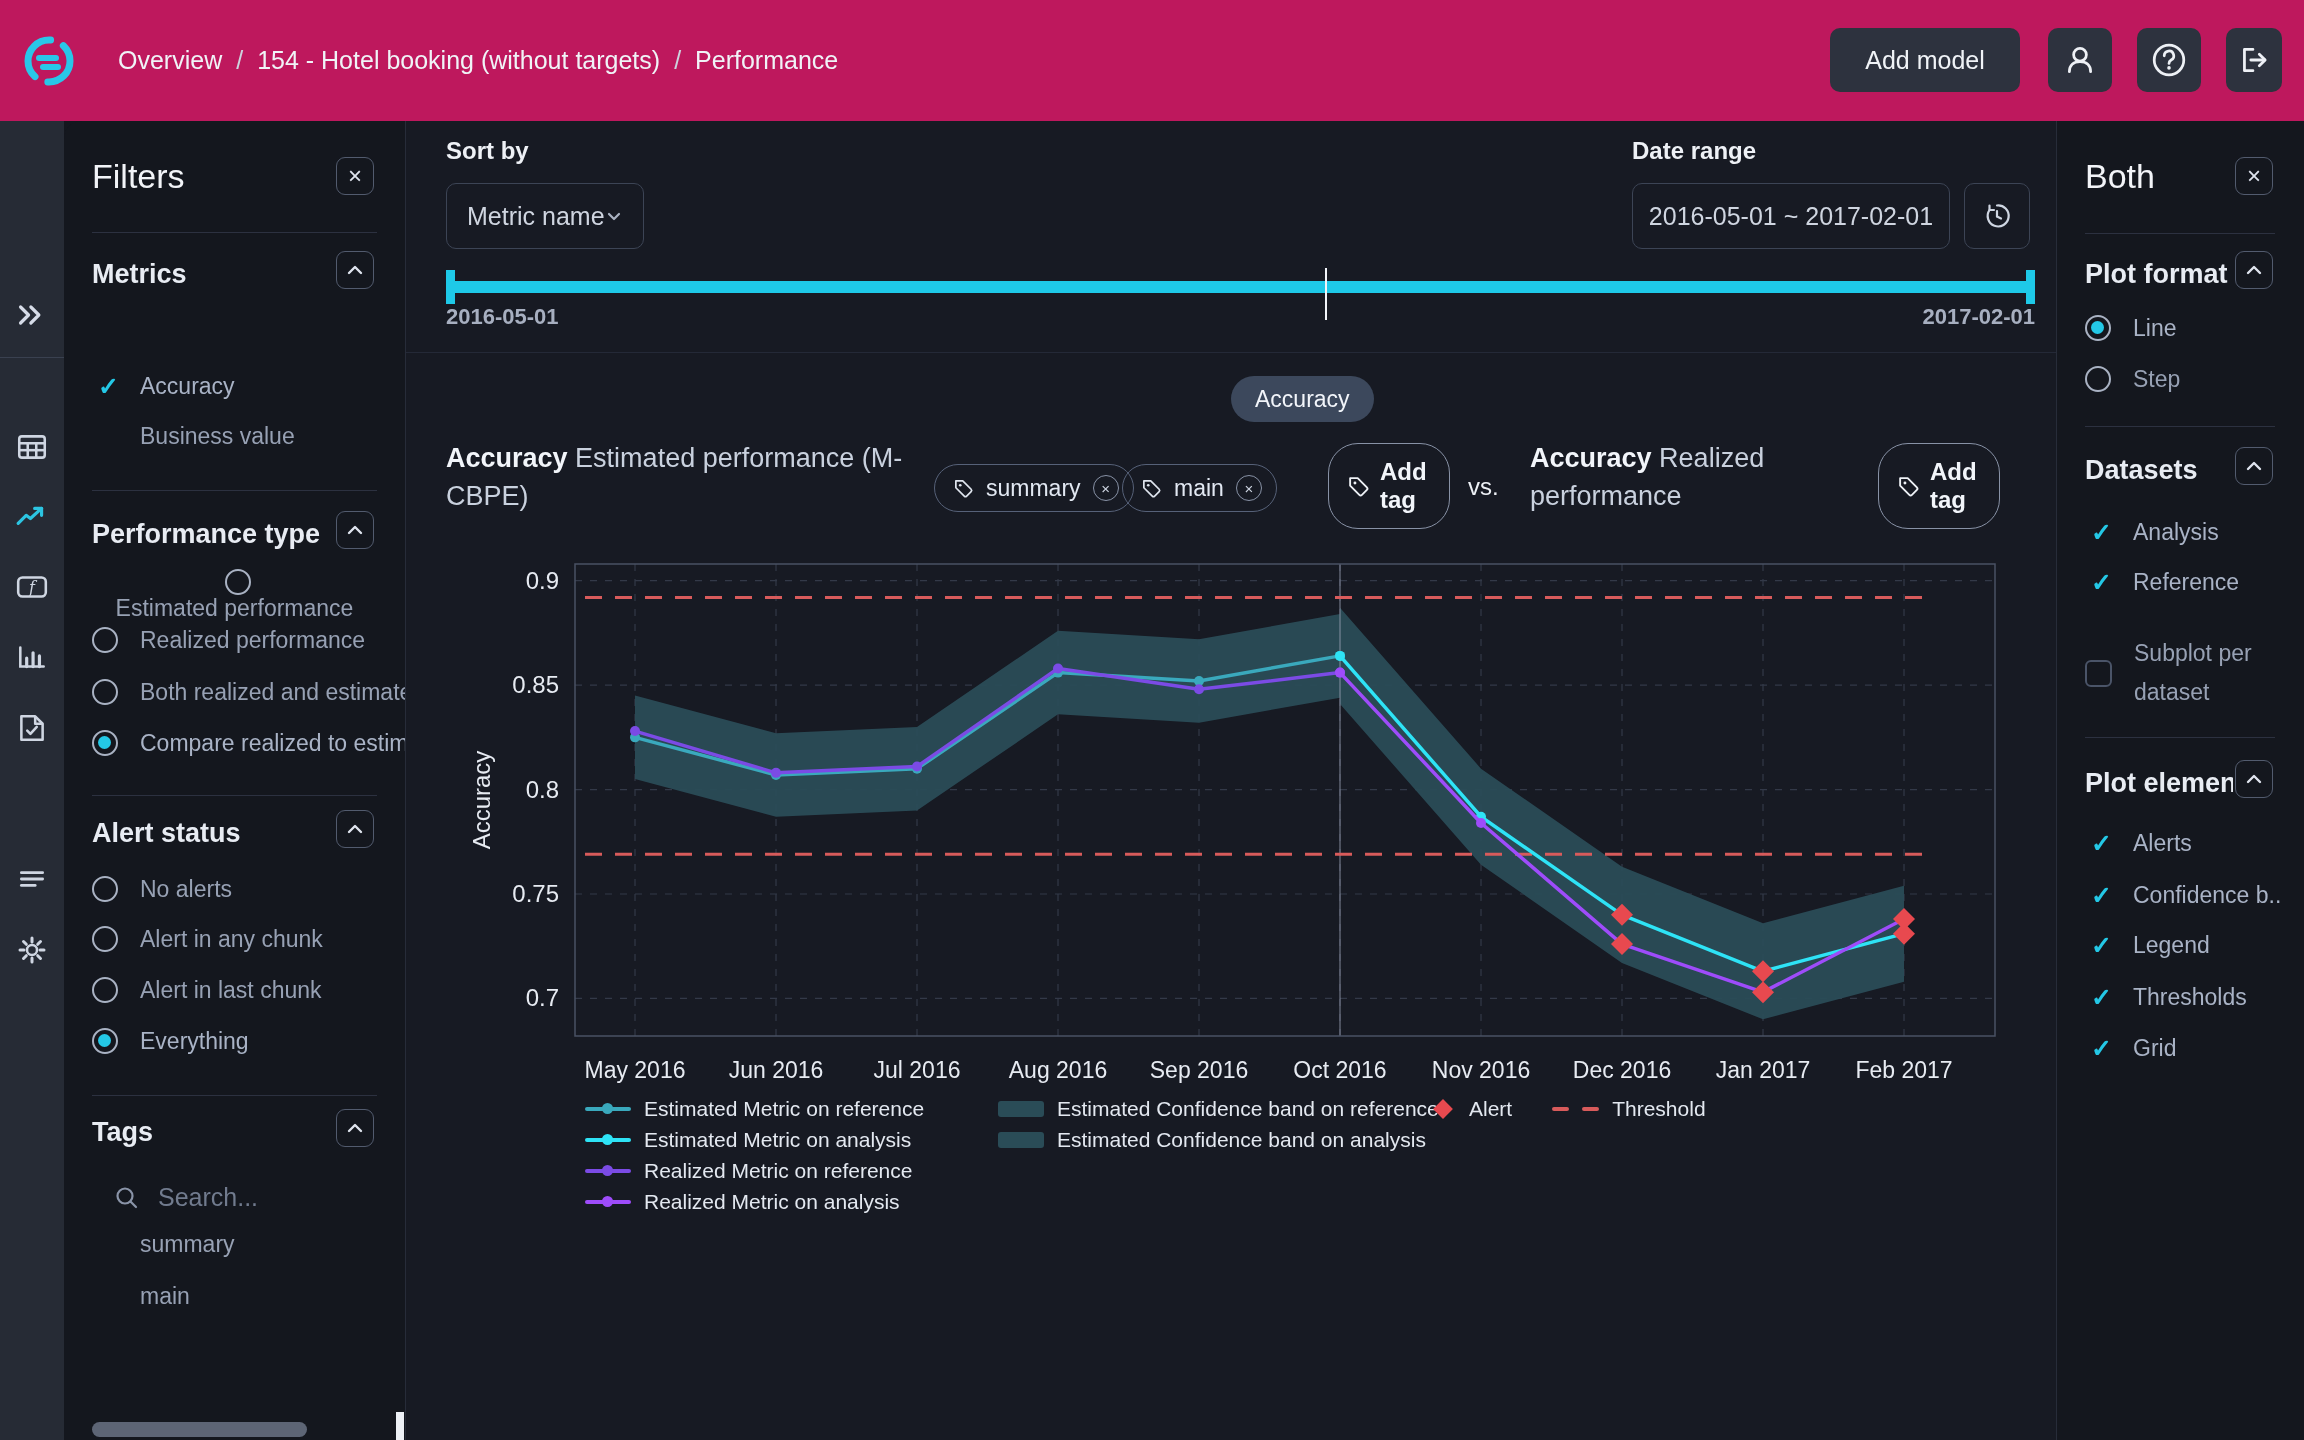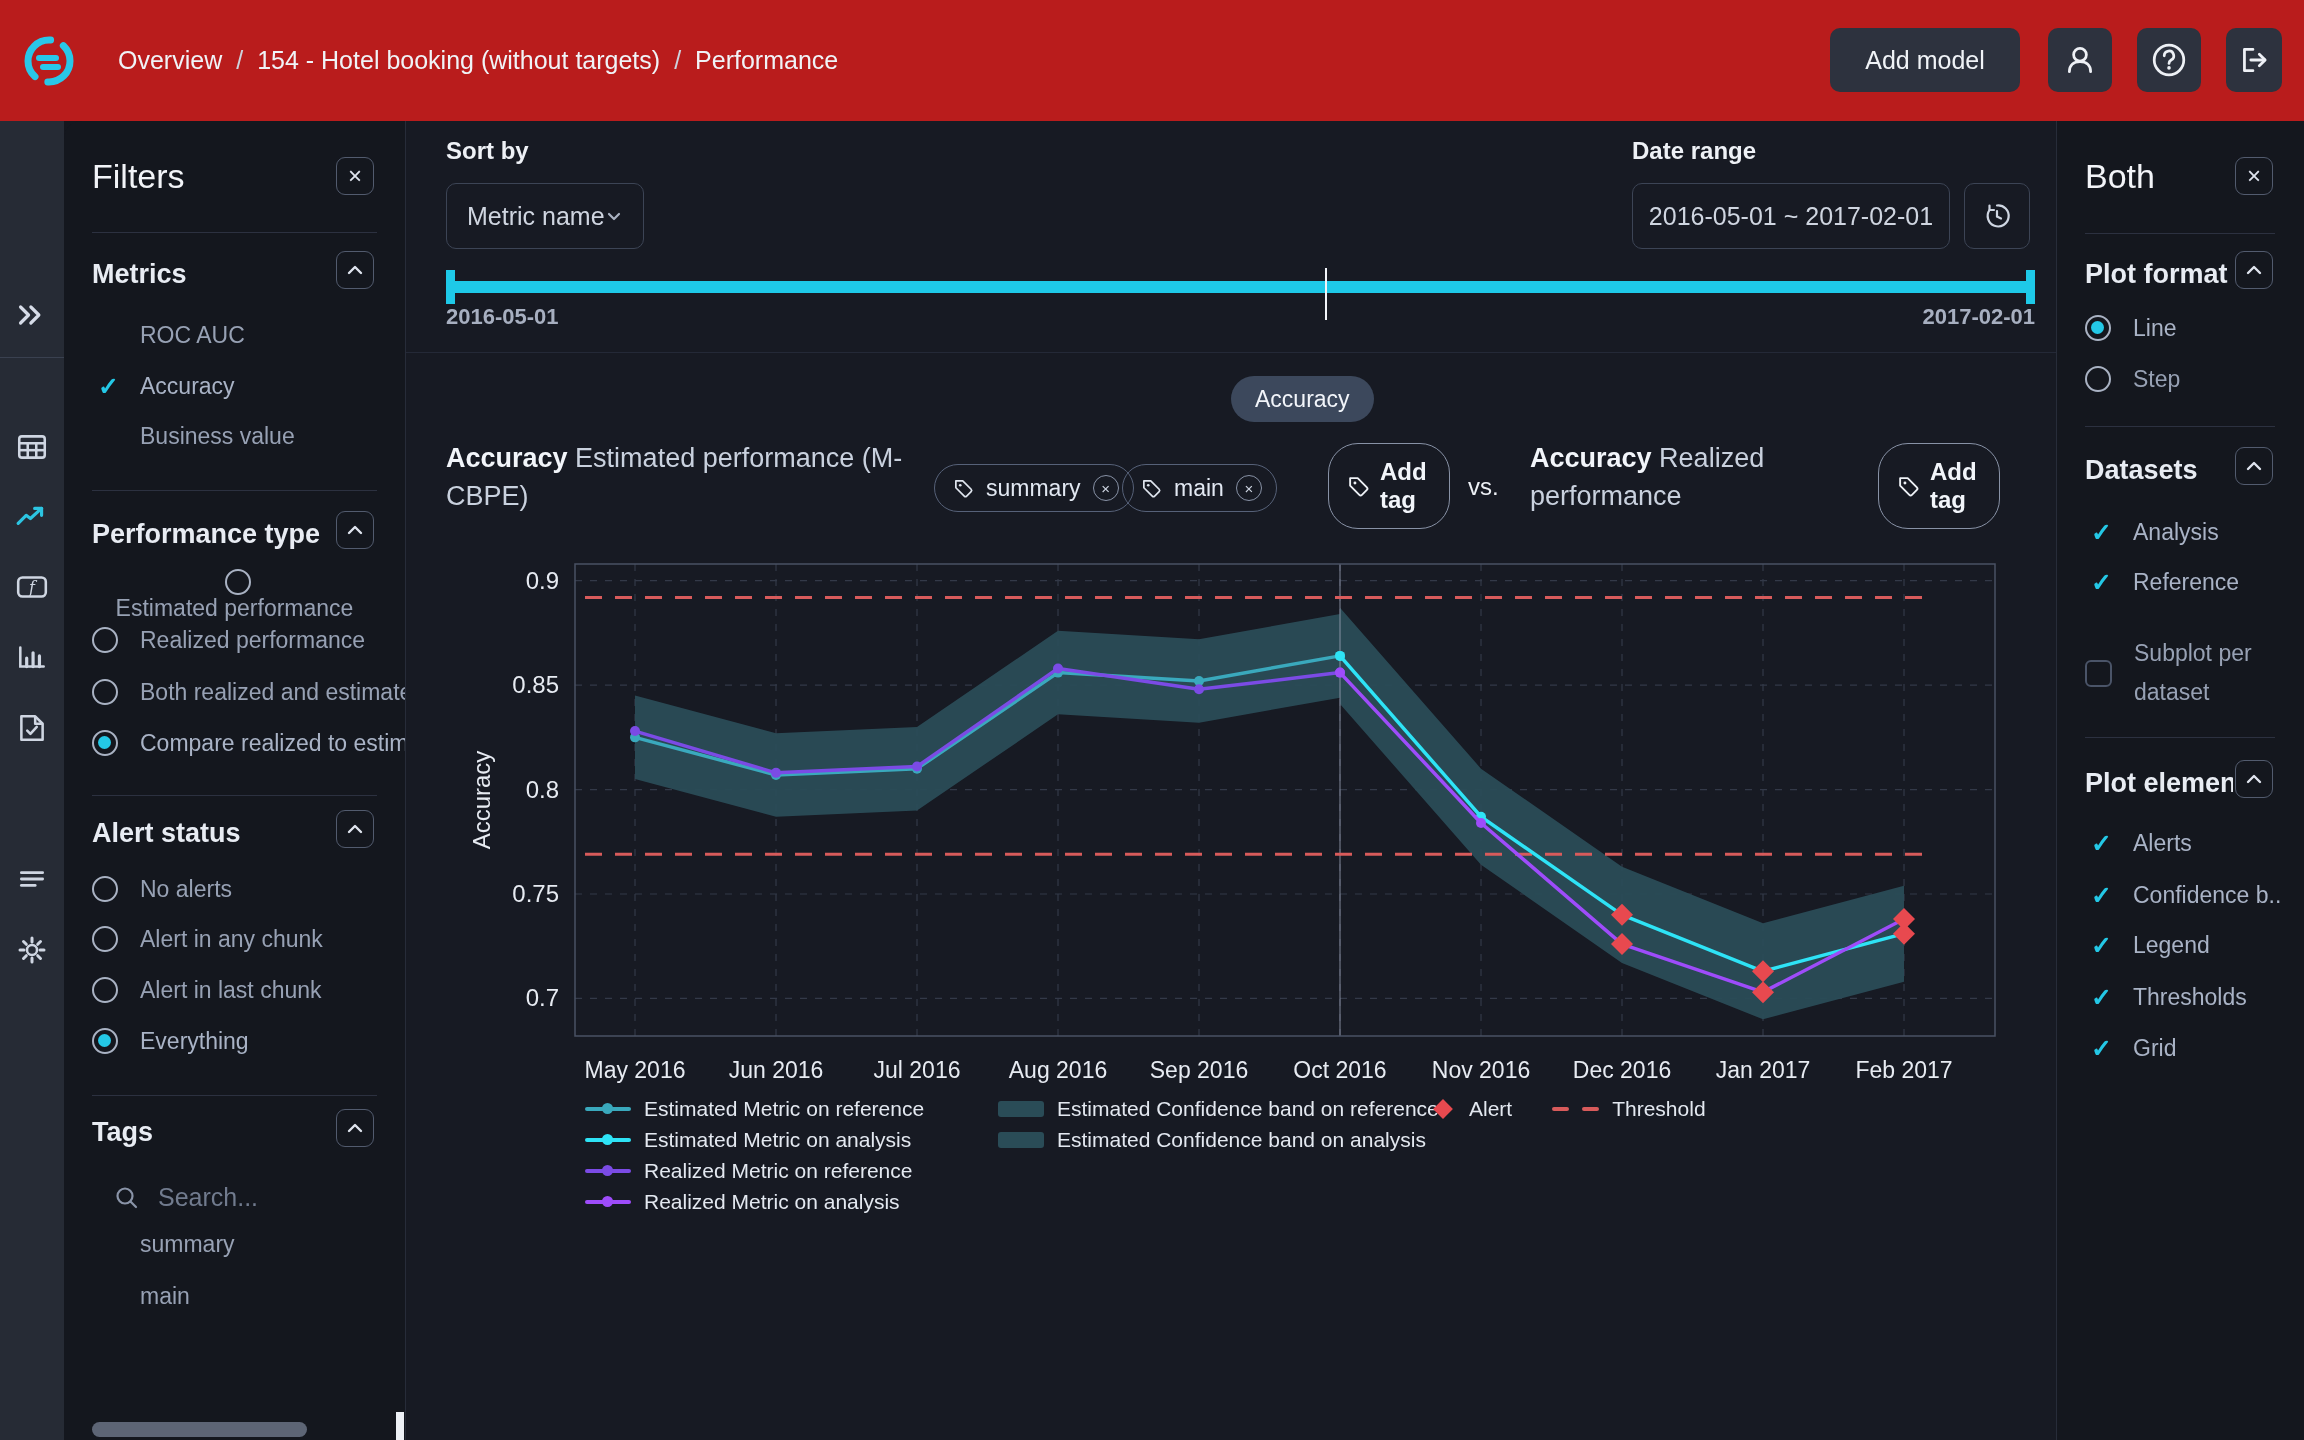--- a/index.html
+++ b/index.html
@@ -1,21 +1,21 @@
 <!DOCTYPE html>
 <html><head>
 <meta charset="utf-8">
 <style>
   * { margin:0; padding:0; box-sizing:border-box; }
   html,body { width:2304px; height:1440px; overflow:hidden; background:#14171e;
     font-family:"Liberation Sans", sans-serif; color:#eef1f6; }
   .screen { position:relative; width:2304px; height:1440px; }
 
   
-  .topbar { position:absolute; left:0; top:0; width:2304px; height:121px; background:#b91c1c;
+  .topbar { position:absolute; left:0; top:0; width:2304px; height:121px; background:#be185d;
     display:flex; align-items:center; }
   .logo { position:absolute; left:22px; top:34px; width:54px; height:54px; }
   .crumb { position:absolute; left:118px; top:0; height:121px; display:flex; align-items:center;
     gap:14px; font-size:25px; color:#f0f3f7; }
   .crumb .sep { color:#cdd3de; }
   .tb-btn { position:absolute; top:28px; height:64px; background:#2d323e; border-radius:10px;
     display:flex; align-items:center; justify-content:center; cursor:pointer; }
   .addmodel { left:1830px; width:190px; font-size:25px; color:#f0f3f7; }
   .sq { width:64px; }
 
@@ -225,24 +225,20 @@
       <div class="boxbtn" style="left:272px;top:36px;">
         <span style="font-size:24px;line-height:1;">×</span>
       </div>
       <div class="hr" style="top:111px;"></div>
 
       <h3 class="sec-h" style="top:138px;">Metrics</h3>
       <div class="boxbtn" style="left:272px;top:130px;">
         <svg width="20" height="20" viewBox="0 0 20 20">
           <polyline points="4,13 10,7 16,13" fill="none" stroke="#dfe4ee" stroke-width="2.4" stroke-linecap="round" stroke-linejoin="round"></polyline>
           </svg>
-      </div>
-      <div class="row" style="top:194px;">
-        <span class="check">✓</span>
-        <span class="lbl">ROC AUC</span>
       </div>
       <div class="row checked" style="top:245px;">
         <span class="check">✓</span>
         <span class="lbl">Accuracy</span>
       </div>
       <div class="row" style="top:295px;">
         <span class="check">✓</span>
         <span class="lbl">Business value</span>
       </div>
 

